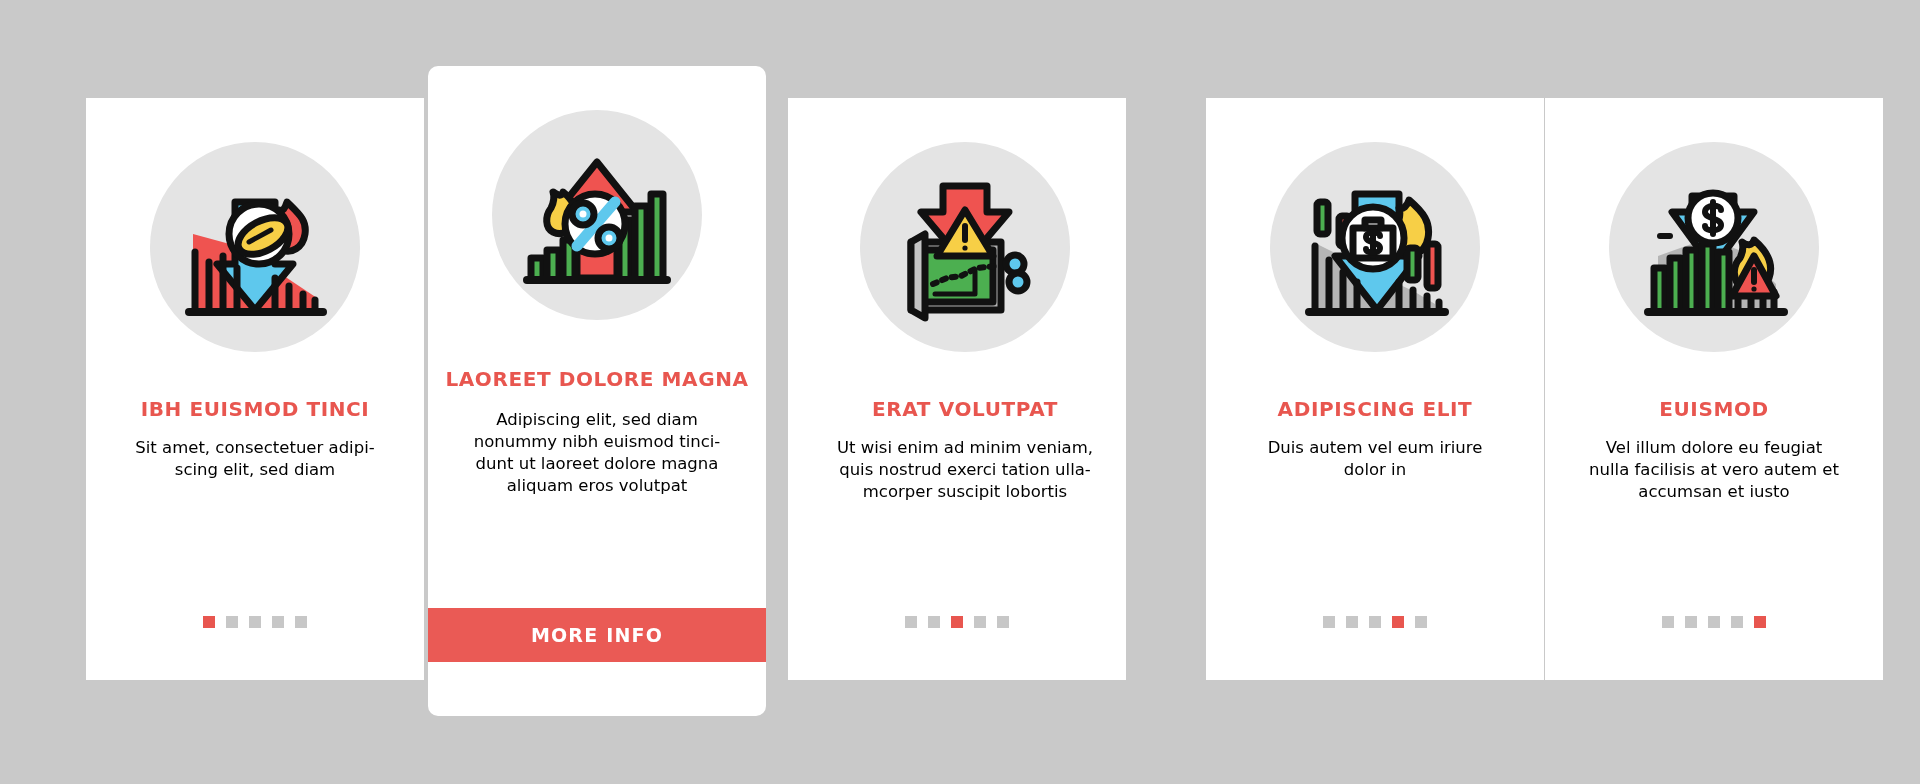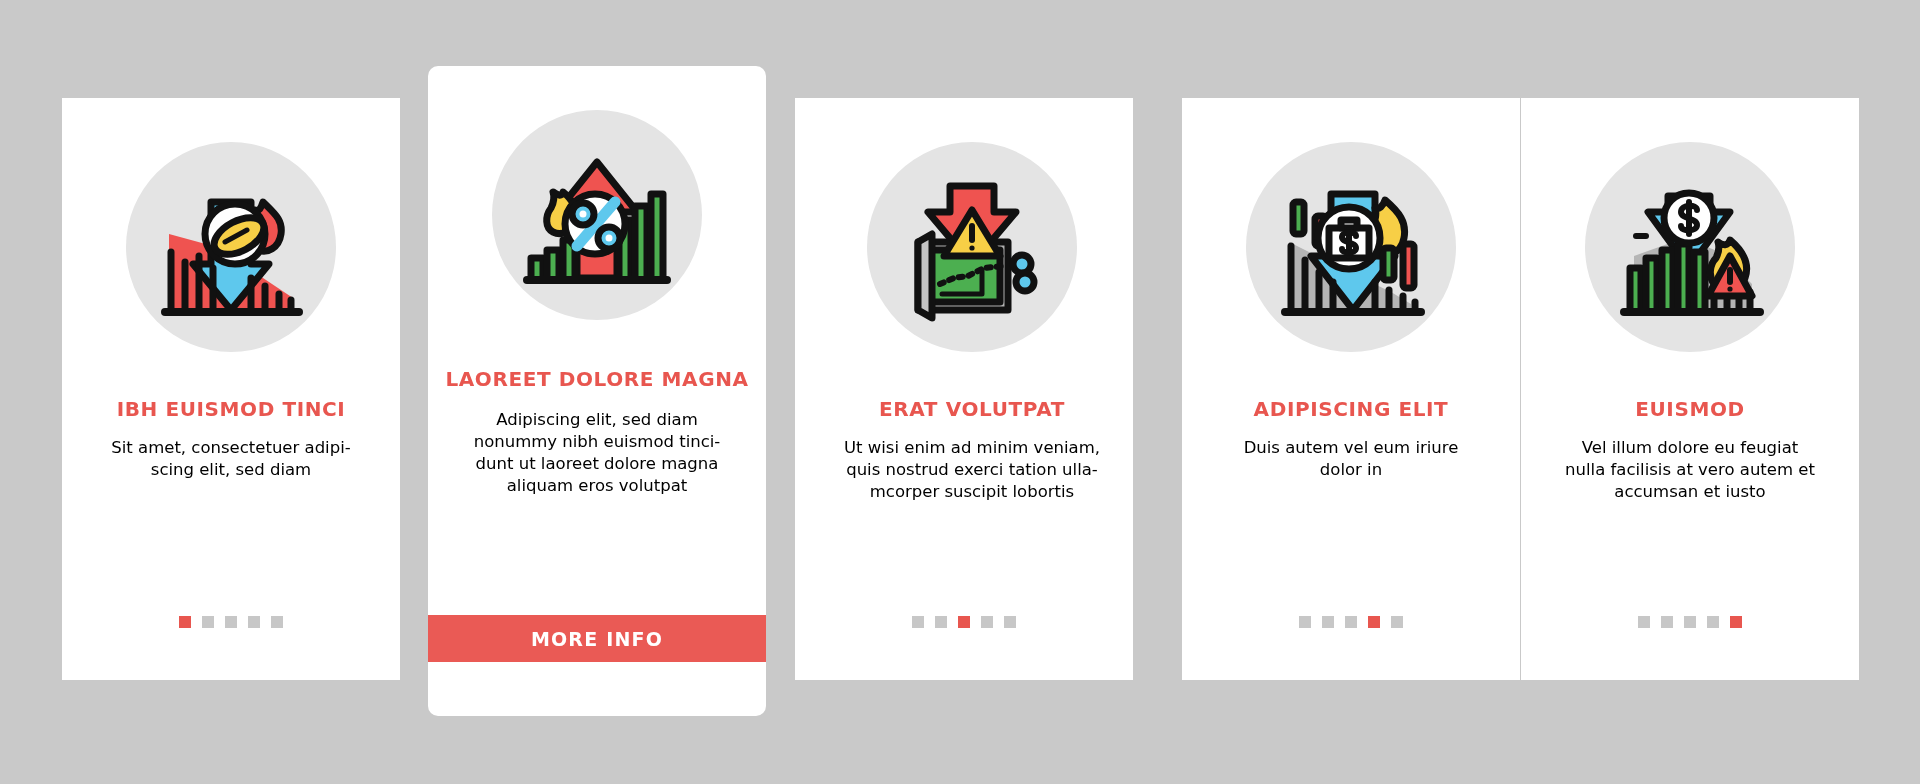--- a/index.html
+++ b/index.html
@@ -13,26 +13,26 @@
 
   .card{
     position:absolute;
     background:#ffffff;
     box-sizing:border-box;
     display:flex;
     flex-direction:column;
     align-items:center;
   }
   
-  .card.normal{top:98px;width:338px;height:582px;}
+  .card.normal{top:98px;width:338px;height:582px;margin-left:24px;}
   .card.featured{top:66px;width:338px;height:650px;}
 
   .c1{left:62px;}
   .c2{left:428px;border-radius:10px;}
-  .c3{left:795px;padding-left:16px;}
+  .c3{left:764px;padding-left:16px;}
   .c4{left:1182px;}
   .c5{left:1521px;}
 
   .icon-wrap{
     width:210px;height:210px;
     margin-top:44px;
     position:relative;
     display:flex;align-items:center;justify-content:center;
   }
   .icon-wrap .disc{
@@ -73,21 +73,21 @@
     justify-content:center;
     gap:11px;
   }
   .dot{width:12px;height:12px;background:#c7c7c7;}
   .dot.active{background:#e8564f;}
 
   .more-info{
     position:absolute;
     left:0;right:0;
     bottom:54px;
-    height:47px;
+    height:54px;
     background:#ea5a55;
     color:#ffffff;
     border:0;
     font-family:"DejaVu Sans", sans-serif;
     font-weight:bold;
     font-size:19px;
     letter-spacing:1.2px;
     cursor:pointer;
     display:flex;align-items:center;justify-content:center;
   }

